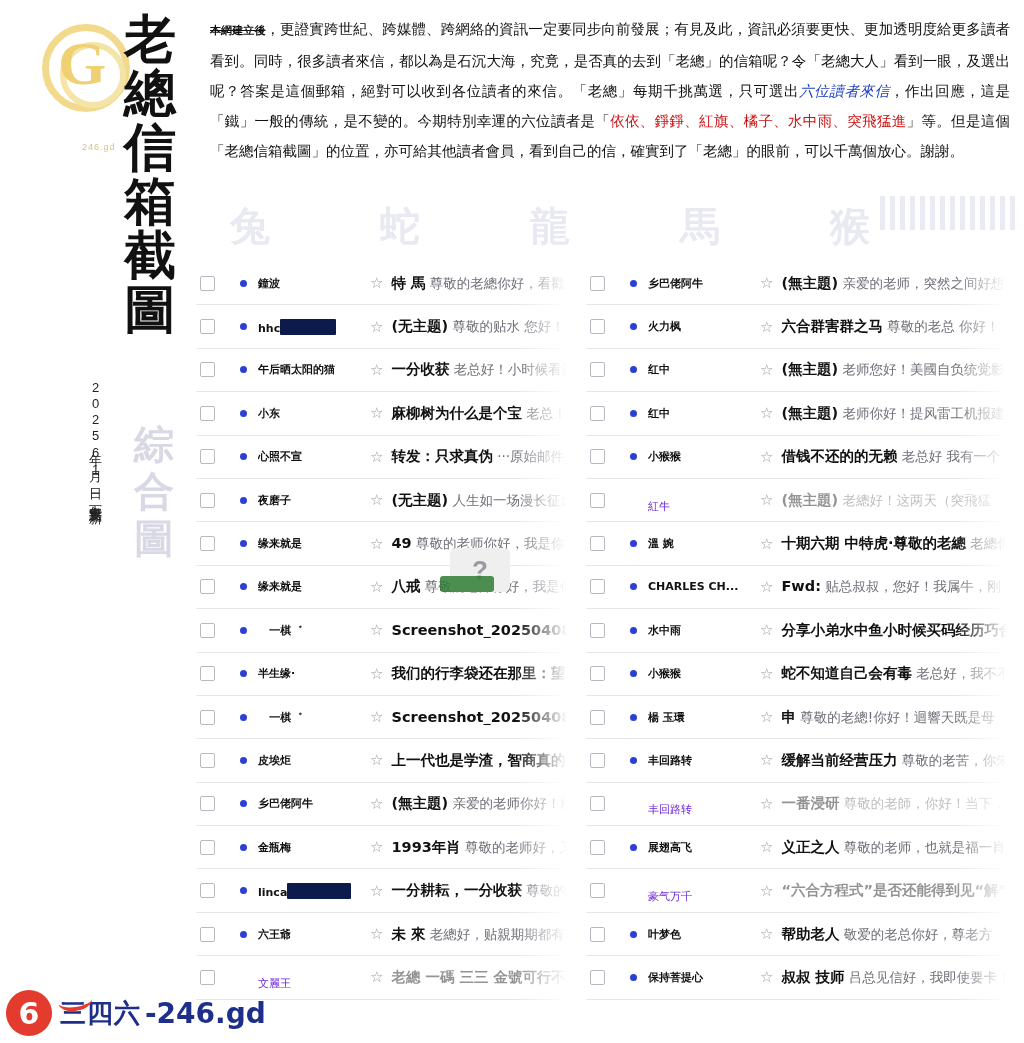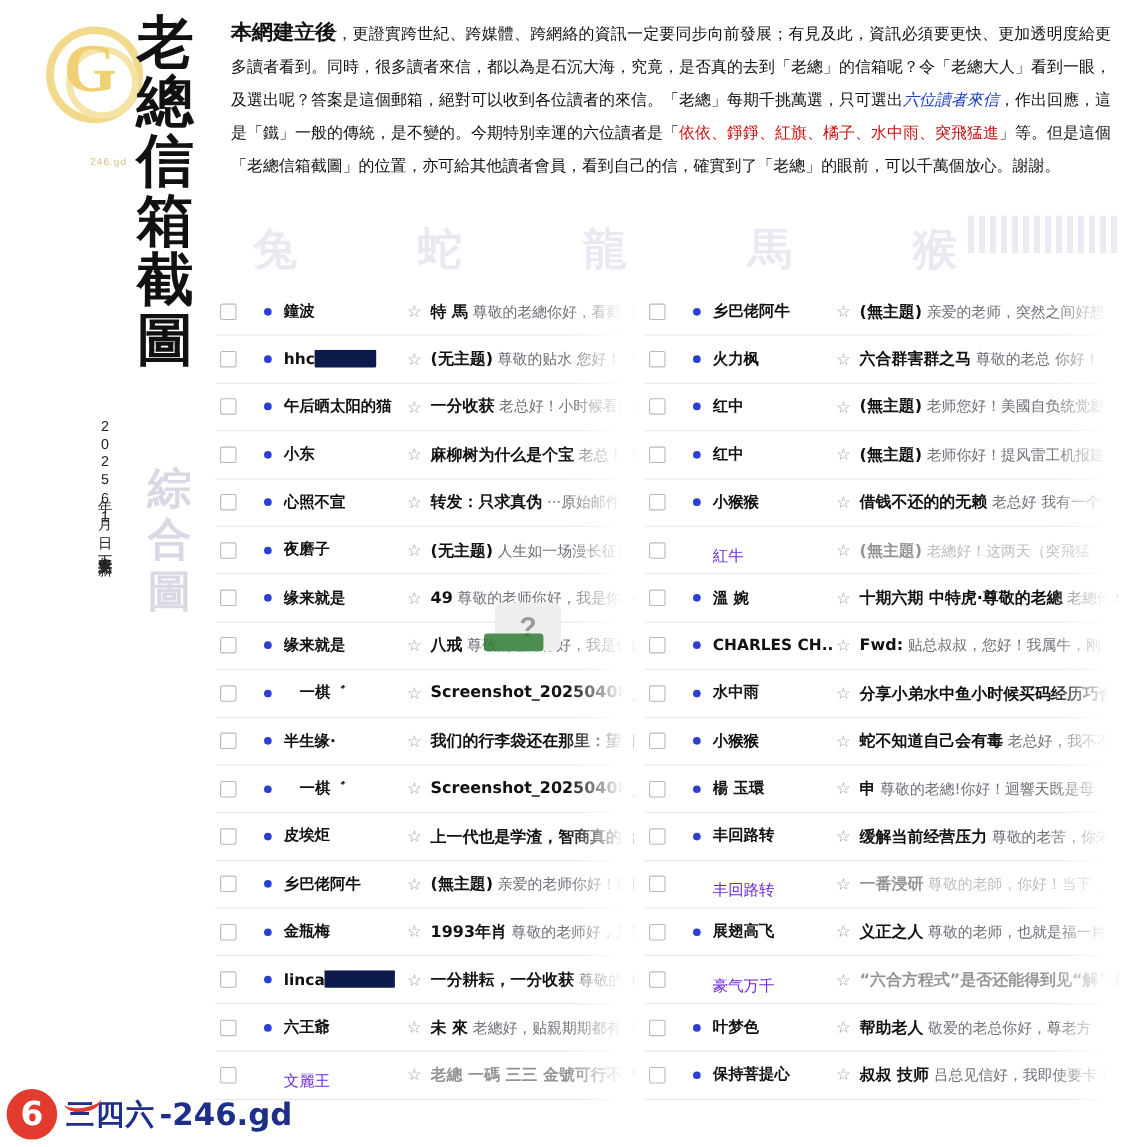--- a/index.html
+++ b/index.html
@@ -48,21 +48,21 @@
     font-size:13px;color:#222;
     writing-mode:vertical-rl;text-orientation:upright;
     letter-spacing:1px;white-space:nowrap;
   }
   
   #article{
     position:absolute;left:210px;top:14px;width:800px;
     font-family:"DejaVu Serif", serif;
     font-size:14.5px;line-height:30px;color:#111;text-align:justify;
   }
-  #article .lead{font-weight:bold;font-size:19px;}
+  #article .lead{font-weight:bold;font-size:11px;}
   #article .strike{text-decoration:line-through;}
   #article .hl-blue{color:#1c3fbf;font-style:italic;}
   #article .hl-red{color:#cc1111;}
   
   #zodiac-band{
     position:absolute;left:230px;top:196px;width:640px;height:60px;
     font-family:"DejaVu Serif", serif;font-size:40px;font-weight:bold;
     color:#e8e9f1;display:flex;justify-content:space-between;align-items:center;
   }
   #seal-strip{
@@ -81,21 +81,21 @@
   .cb{
     width:13px;height:13px;border:1px solid #b9b9c2;border-radius:2px;background:#fff;
     flex:0 0 auto;margin-left:4px;
   }
   .dot{
     width:7px;height:7px;border-radius:50%;background:#2b3fd4;flex:0 0 auto;margin-left:25px;
   }
   .dot.off{background:transparent;}
   .sender{
     flex:0 0 auto;width:110px;margin-left:11px;
-    font-family:"DejaVu Sans", sans-serif;font-size:14px;color:#111;
+    font-family:"DejaVu Sans", sans-serif;font-size:11px;color:#111;
     white-space:nowrap;overflow:hidden;
   }
   .sender.bold{font-weight:bold;}
   .sender.grey{color:#6d28d9;margin-top:12px;}
   .star{
     flex:0 0 auto;margin-left:2px;font-size:15px;color:#9b9ba4;
   }
   .subject{
     flex:1 1 auto;margin-left:8px;font-size:14.5px;color:#111;
     white-space:nowrap;overflow:hidden;

